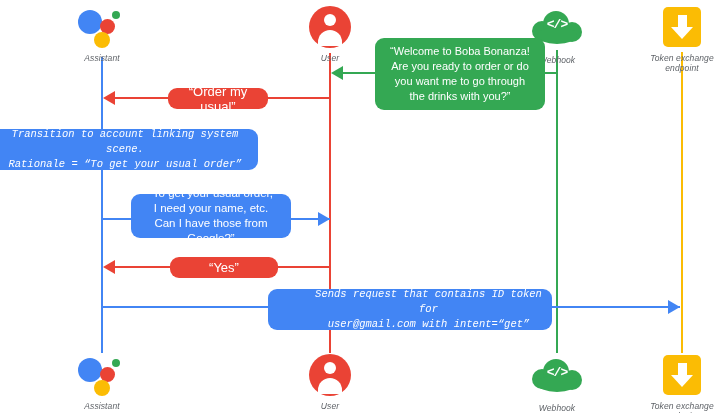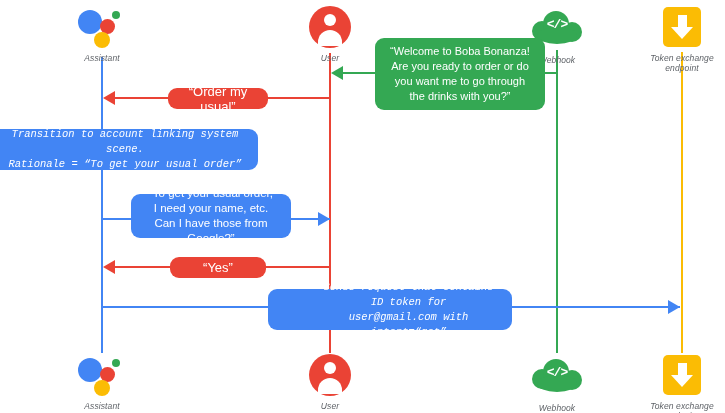--- a/index.html
+++ b/index.html
@@ -239,25 +239,25 @@
 Rationale = “To get your usual order”</div>
 
   <div class="msg-line" style="left:102px; top:219px; width:228px; background:#4285f4;"></div>
   <div class="arrow-head arrow-right" style="left:318px; top:219px; color:#4285f4;"></div>
   <div class="bubble bubble-blue" style="left:131px; top:194px; width:160px; height:44px;">“To get your usual order,
 I need your name, etc.
 Can I have those from Google?”</div>
 
   <div class="msg-line" style="left:108px; top:267px; width:222px; background:#ea4335;"></div>
   <div class="arrow-head arrow-left" style="left:103px; top:267px; color:#ea4335;"></div>
-  <div class="bubble bubble-red" style="left:170px; top:257px; width:96px; height:21px;">“Yes”</div>
+  <div class="bubble bubble-red" style="left:170px; top:257px; width:108px; height:21px;">“Yes”</div>
 
   <div class="msg-line" style="left:102px; top:307px; width:578px; background:#4285f4;"></div>
   <div class="arrow-head arrow-right" style="left:668px; top:307px; color:#4285f4;"></div>
-  <div class="bubble bubble-mono" style="left:268px; top:289px; width:244px; height:41px;padding-left:47px;">Sends request that contains ID token for
+  <div class="bubble bubble-mono" style="left:268px; top:289px; width:284px; height:41px;padding-left:47px;">Sends request that contains ID token for
 user@gmail.com with intent=“get”</div>
 
   <div class="actor" style="left:102px; top:352px;">
     <div class="actor-icon">
       <div class="assistant-logo">
         <i class="al-blue"></i>
           <i class="al-red"></i>
           <i class="al-yellow"></i>
           <i class="al-green"></i>
       </div>

